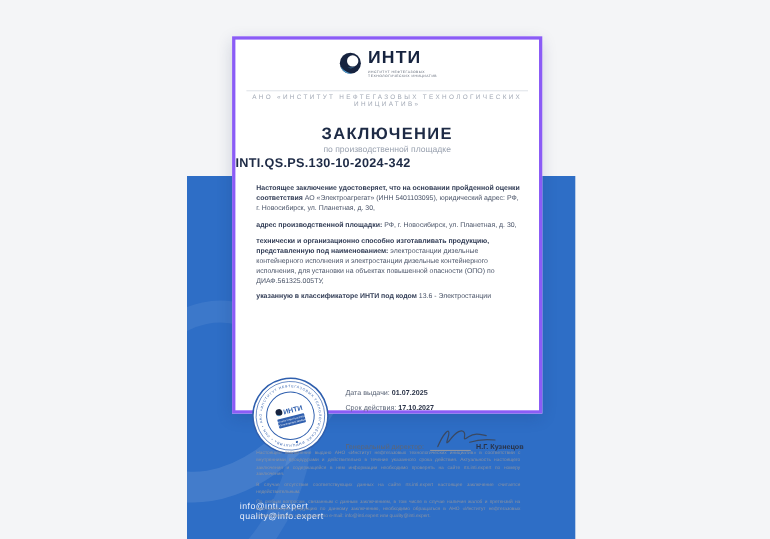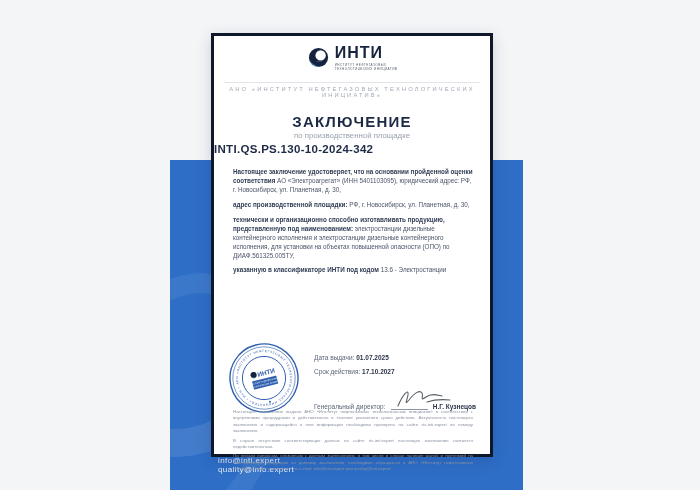--- a/index.html
+++ b/index.html
@@ -8,22 +8,22 @@
   #canvas { position:relative; width:700px; height:490px; background:#f4f5f7; overflow:hidden; }
 
   
   .band { position:absolute; left:170px; top:160px; width:353px; height:330px; background:#2e6ec6; overflow:hidden; }
   .band svg { position:absolute; left:0; top:0; }
   .band-emails { position:absolute; left:48px; right:30px; top:296px; display:flex; justify-content:center;
                  font-size:8px; letter-spacing:.4px; color:#e8eefb;flex-direction:column; }
   .band-emails span { cursor:pointer; }
 
   
-  .sheet { position:absolute; left:211px; top:33px; width:282px; height:424px; background:#ffffff;
-           border:3px solid #0f172a; box-shadow:0 4px 14px rgba(20,40,90,.18); }
+  .sheet { position:absolute; left:211px; top:33px; width:282px; height:343px; background:#ffffff;
+           border:3px solid #8b5cf6; box-shadow:0 4px 14px rgba(20,40,90,.18); }
   .sheet > * { position:absolute; }
 
   .logo-row { top:9px; left:0; right:0; display:flex; justify-content:center; align-items:center; gap:5px; }
   .logo-txt { display:flex; flex-direction:column; }
   .logo-name { font-size:16px; font-weight:800; color:#16233f; letter-spacing:1px; line-height:1; }
   .logo-sub { font-size:3.1px; letter-spacing:.45px; color:#5a6372; text-transform:uppercase; line-height:1.35; margin-top:1.5px; }
 
   .org-divider { top:46px; left:10px; right:10px; height:1px; background:#e2e5ea; }
   .org-caption { top:50px; left:0; right:0; text-align:center; font-size:5.8px; letter-spacing:2.1px; color:#a3aab6; }
 

